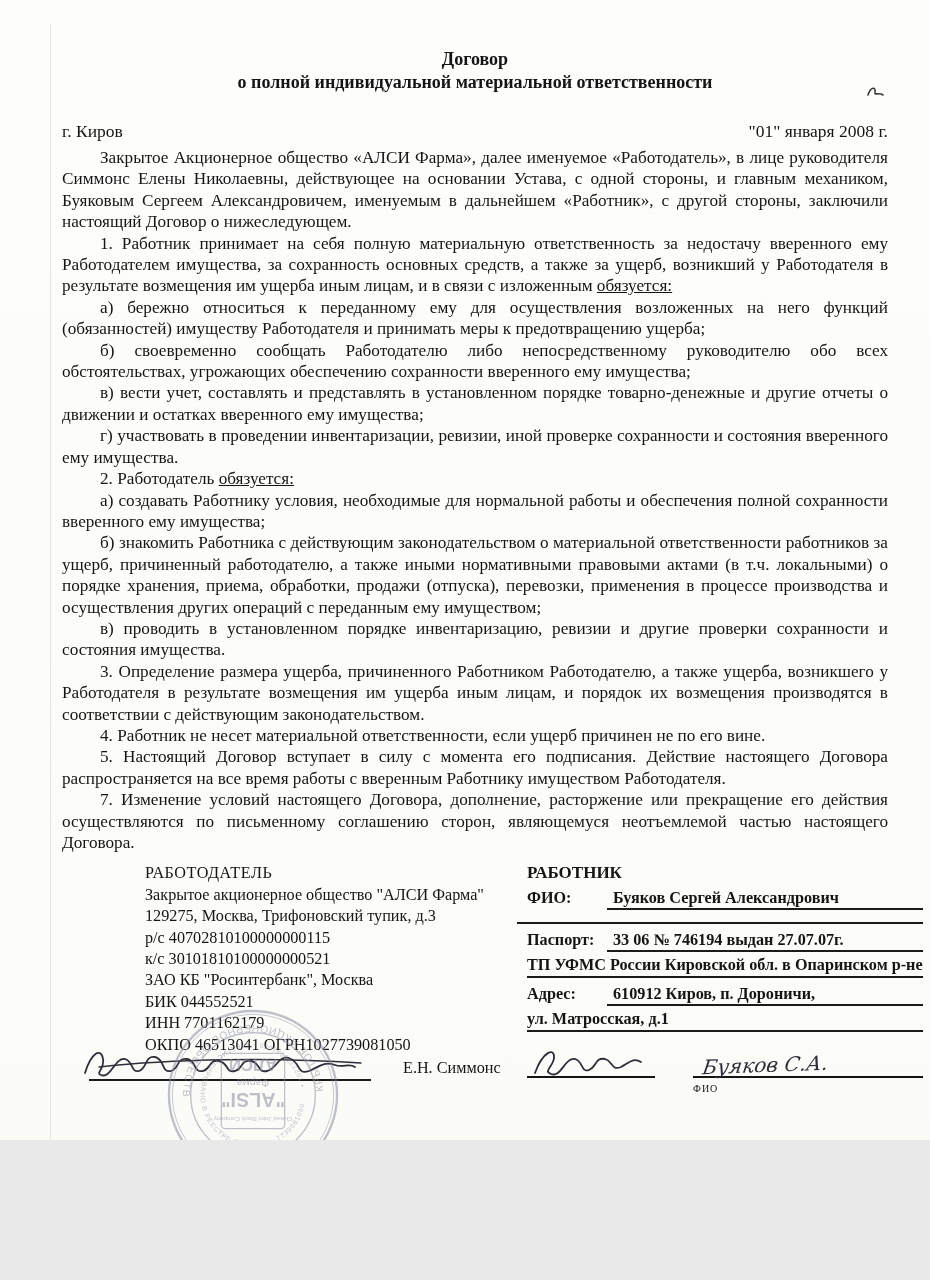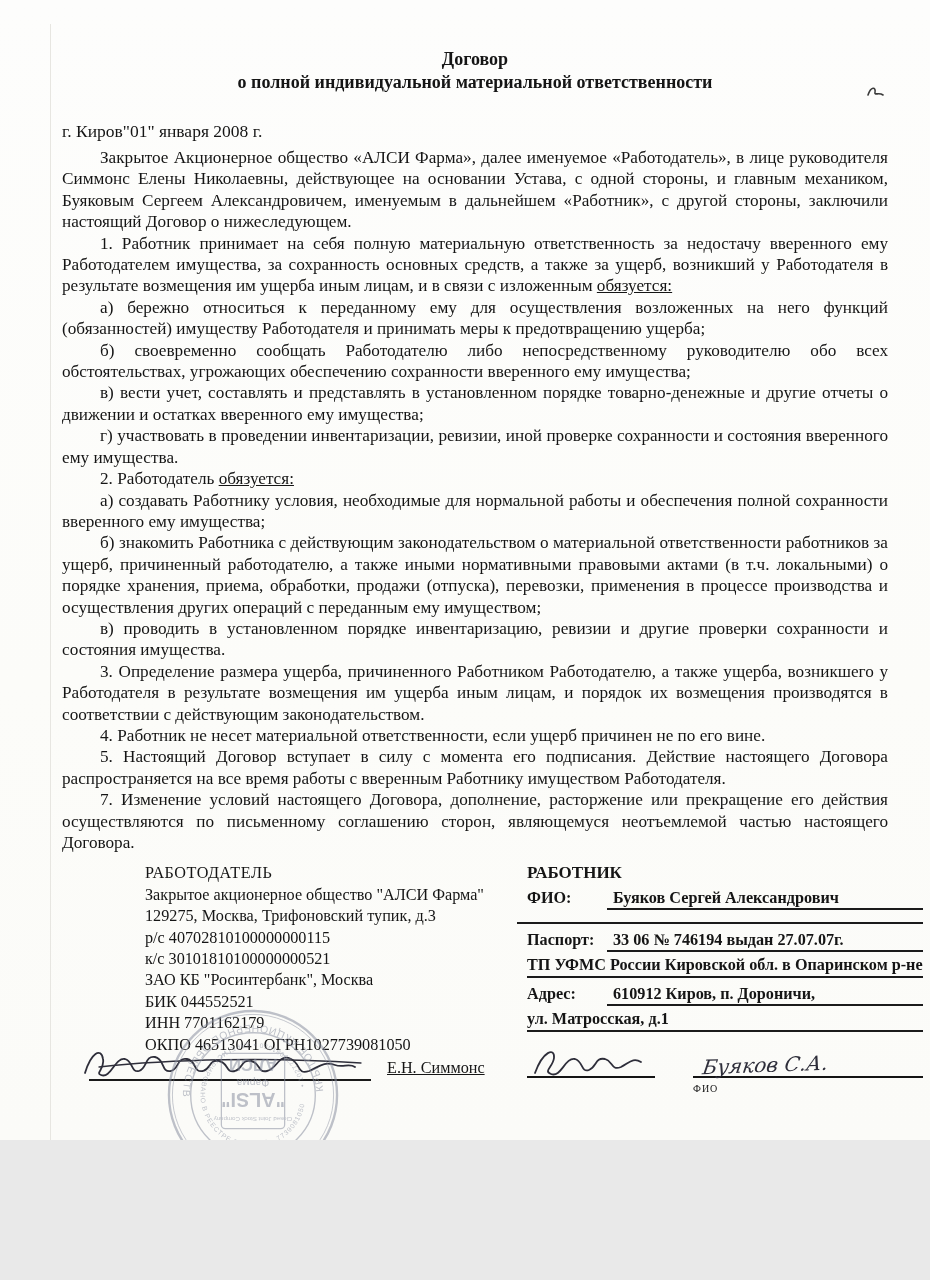--- a/index.html
+++ b/index.html
@@ -12,42 +12,42 @@
     color:#151515;
     overflow:hidden;
   }
   .scan-line { position:absolute; left:50px; top:24px; bottom:0; width:1px; background:#e7e6e1; }
   .pen-mark { position:absolute; left:866px; top:84px; }
 
   .content { position:relative; padding:48px 42px 0 62px; }
 
   .title { text-align:center; font-weight:bold; font-size:18px; line-height:23px; }
 
-  .dateline { display:flex; margin-top:27px; font-size:17.5px; }
+  .dateline { display:flex; justify-content:space-between; margin-top:27px; font-size:17.5px; }
 
   #paragraphs { margin-top:5px; }
   .para {
     margin:0;
     font-size:17.2px;
     line-height:21.4px;
     text-align:justify;
     text-indent:38px;
   }
   .para .u { text-decoration:underline; }
 
   
   .sig-grid { display:flex; margin-top:10px; font-size:16.2px; }
 
   .employer-col { flex:none; width:465px; padding-left:83px; box-sizing:border-box; line-height:21.4px; }
   .emp-heading { letter-spacing:.5px; }
   .emp-line-text { white-space:nowrap; }
   .emp-sigrow { position:relative; margin-left:-70px; margin-top:3px; height:22px; }
   .emp-underline { position:absolute; left:14px; bottom:0; width:282px; border-bottom:2px solid #1a1a1a; }
   .emp-scrawl { position:absolute; left:6px; bottom:-6px; }
-  .emp-signer { position:absolute; left:312px; bottom:2px; white-space:nowrap;text-decoration:underline; }
+  .emp-signer { position:absolute; left:328px; bottom:2px; white-space:nowrap; }
 
   .worker-col { flex:1; font-weight:bold; font-size:16.2px; line-height:20px; }
   .w-heading { font-size:17px; }
   .wrow { display:flex; margin-top:5px; }
   .wlabel { flex:none; width:80px; }
   .wvalue { flex:1; border-bottom:2px solid #1b1b1b; padding-left:6px; white-space:nowrap; }
   .wsep { border-bottom:2px solid #1b1b1b; margin-top:12px; margin-left:-10px; }
   .wrow.tight { margin-top:6px; }
   .wline { border-bottom:2px solid #1b1b1b; margin-top:3px; padding-bottom:1px; white-space:nowrap; }
 

